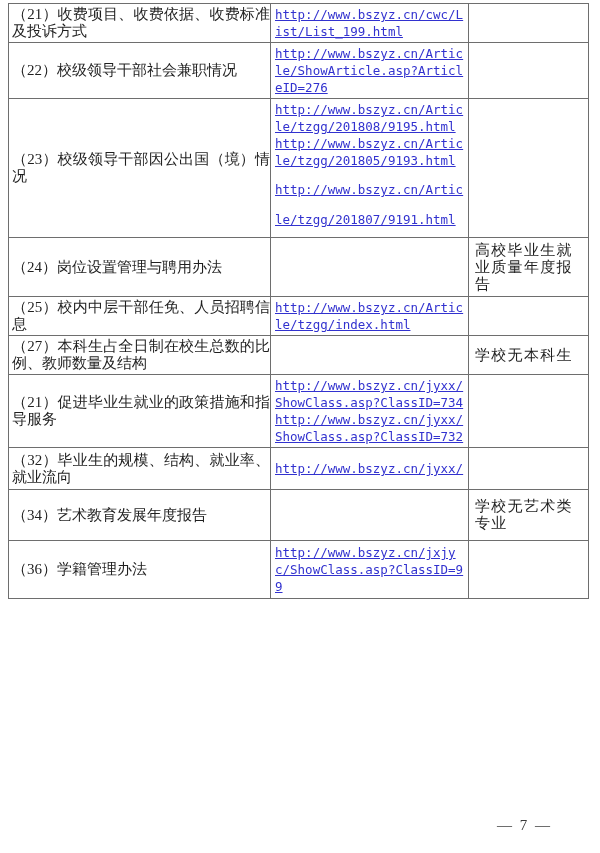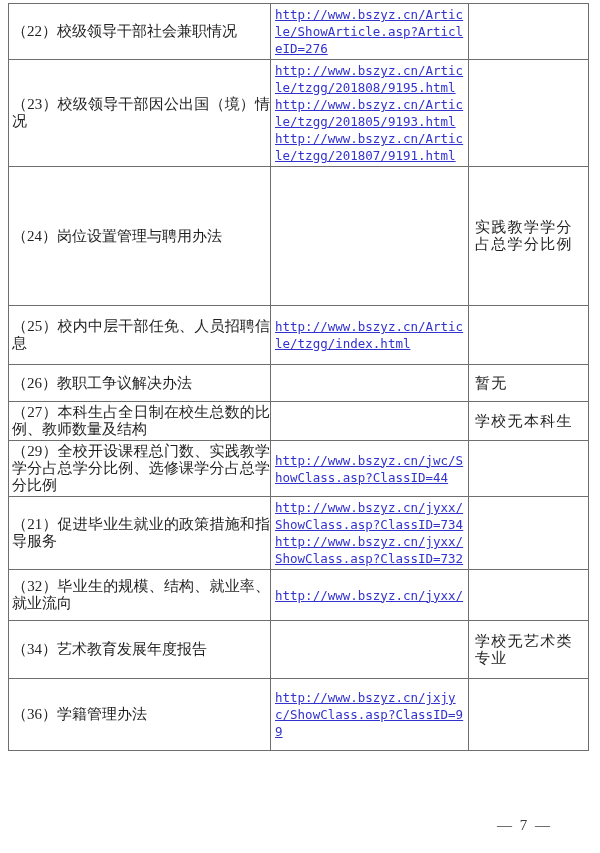--- a/index.html
+++ b/index.html
@@ -66,22 +66,21 @@
     font-size: 12.5px;
     line-height: 17px;
     color: var(--link, #3232cf);
     text-decoration: underline;
     word-break: break-all;
     cursor: pointer;
   }
   
   .doc-table tr:nth-child(3) .url-link:nth-child(3) {
     margin-top: 6px;
-    line-height: 25px;
-    margin-left: 30px;
+    line-height: 30px;
   }
   .page-number {
     position: absolute;
     top: 817px;
     right: 48px;
     font-size: 15px;
     letter-spacing: 2px;
     color: #3a3a3a;
     font-family: "Liberation Serif", "DejaVu Serif", serif;
   }
@@ -91,20 +90,31 @@
 
 <div>
 
   <table class="doc-table">
     <colgroup>
         <col class="c1">
         <col class="c2">
         <col class="c3">
       </colgroup>
     <tbody id="table-body">
+  <tr>
+    <td class="item-cell">
+      <div>（21）收费项目、收费依据、收费标准及投诉方式</div>
+    </td>
+    <td class="links-cell">
+            <a class="url-link">http://www.bszyz.cn/cwc/List/List_199.html</a>
+          </td>
+    <td class="remark-cell">
+      <div></div>
+    </td>
+  </tr>
 
   <tr>
     <td class="item-cell">
       <div>（22）校级领导干部社会兼职情况</div>
     </td>
     <td class="links-cell">
             <a class="url-link">http://www.bszyz.cn/Article/ShowArticle.asp?ArticleID=276</a>
           </td>
     <td class="remark-cell">
       <div></div>
@@ -124,68 +134,48 @@
       <div></div>
     </td>
   </tr>
 
   <tr>
     <td class="item-cell">
       <div>（24）岗位设置管理与聘用办法</div>
     </td>
     <td class="links-cell"></td>
     <td class="remark-cell">
-      <div>实践教学学分占总学分比例</div>
+      <div>高校毕业生就业质量年度报告</div>
     </td>
   </tr>
 
   <tr>
     <td class="item-cell">
       <div>（25）校内中层干部任免、人员招聘信息</div>
     </td>
     <td class="links-cell">
             <a class="url-link">http://www.bszyz.cn/Article/tzgg/index.html</a>
           </td>
     <td class="remark-cell">
       <div></div>
     </td>
   </tr>
 
-  <tr>
-    <td class="item-cell">
-      <div>（26）教职工争议解决办法</div>
+
+  <tr>
+    <td class="item-cell">
+      <div>（27）本科生占全日制在校生总数的比例、教师数量及结构</div>
     </td>
     <td class="links-cell"></td>
     <td class="remark-cell">
-      <div>暂无</div>
-    </td>
-  </tr>
-
-  <tr>
-    <td class="item-cell">
-      <div>（27）本科生占全日制在校生总数的比例、教师数量及结构</div>
-    </td>
-    <td class="links-cell"></td>
-    <td class="remark-cell">
       <div>学校无本科生</div>
     </td>
   </tr>
 
 
-  <tr>
-    <td class="item-cell">
-      <div>（29）全校开设课程总门数、实践教学学分占总学分比例、选修课学分占总学分比例</div>
-    </td>
-    <td class="links-cell">
-            <a class="url-link">http://www.bszyz.cn/jwc/ShowClass.asp?ClassID=44</a>
-          </td>
-    <td class="remark-cell">
-      <div></div>
-    </td>
-  </tr>
 
 
   <tr>
     <td class="item-cell">
       <div>（21）促进毕业生就业的政策措施和指导服务</div>
     </td>
     <td class="links-cell">
             <a class="url-link">http://www.bszyz.cn/jyxx/ShowClass.asp?ClassID=734</a>
             <a class="url-link">http://www.bszyz.cn/jyxx/ShowClass.asp?ClassID=732</a>
           </td>

